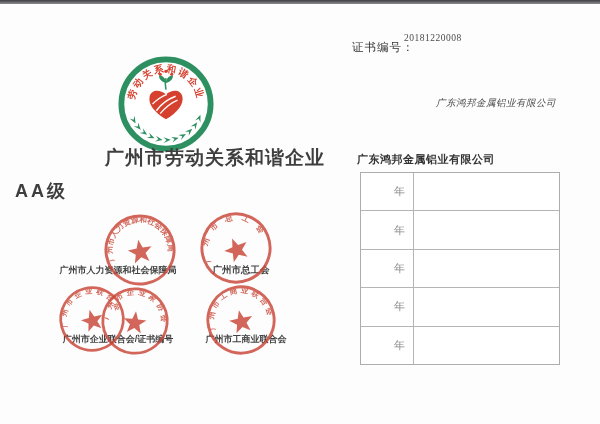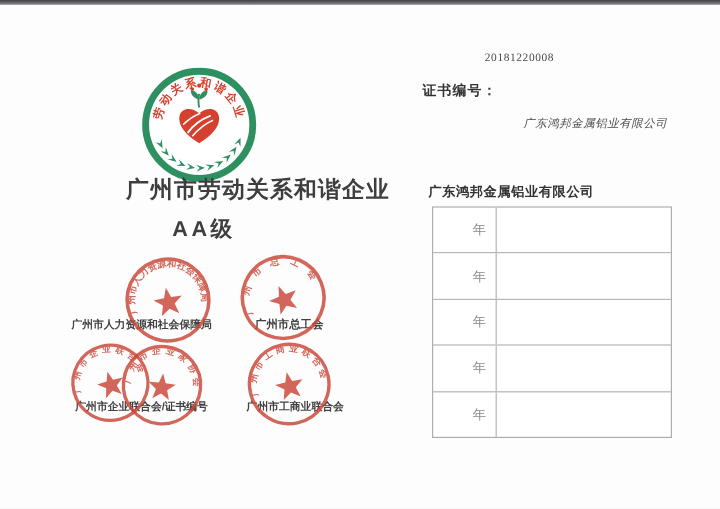--- a/index.html
+++ b/index.html
@@ -6,46 +6,46 @@
   body{background:#e8e8e8;font-family:"Liberation Sans", sans-serif;}
   .page{
     position:relative;width:600px;height:424px;background:#fdfdfd;overflow:hidden;
   }
   .scan-edge{position:absolute;top:0;left:0;width:600px;height:4px;
     background:linear-gradient(#3f3f43,#8d8d91);}
   
   .emblem{position:absolute;left:118px;top:56px;width:96px;height:96px;}
   .cert-title{position:absolute;left:15px;top:145px;width:310px;text-align:right;
     font-size:19px;font-weight:bold;color:#3e3e3e;letter-spacing:1px;}
-  .cert-grade{position:absolute;left:15px;top:179px;width:310px;text-align:center;
+  .cert-grade{position:absolute;left:15px;top:179px;width:310px;text-align:left;
     font-size:18px;font-weight:bold;color:#3e3e3e;letter-spacing:3px;}
   .seal{position:absolute;opacity:.82;z-index:2;}
   .seal svg{width:100%;height:100%;}
   .seal-a{left:103px;top:213px;width:74px;height:74px;transform:rotate(-10deg);}
   .seal-b{left:199px;top:211px;width:74px;height:74px;transform:rotate(-22deg);}
   .seal-c1{left:58px;top:285px;width:68px;height:68px;transform:rotate(-15deg);}
   .seal-c2{left:100px;top:286px;width:70px;height:70px;transform:rotate(6deg);}
   .seal-d{left:205px;top:284px;width:72px;height:72px;transform:rotate(-12deg);}
   .seal text{font-family:"Liberation Sans",sans-serif;font-size:10.5px;font-weight:bold;}
   .sp-6{letter-spacing:11px;}
   .sp-8{letter-spacing:5px;}
   .sp-9{letter-spacing:4px;}
   .seal-label{position:absolute;z-index:1;text-align:center;font-weight:bold;color:#414141;}
   .lbl-1{left:36px;top:264px;width:164px;font-size:9px;}
   .lbl-2{left:183px;top:264px;width:116px;font-size:9.5px;}
   .lbl-3{left:36px;top:333px;width:164px;font-size:9px;}
   .lbl-4{left:186px;top:333px;width:120px;font-size:9px;}
   .issue-date{position:absolute;left:15px;top:360px;width:310px;text-align:center;
     font-size:10.5px;color:#5a5a5a;letter-spacing:1.5px;}
   
-  .field-label{position:absolute;font-size:11.5px;font-weight:bold;color:#333;letter-spacing:1px;margin-top:28px;}
+  .field-label{position:absolute;font-size:11.5px;font-weight:normal;color:#333;letter-spacing:1px;}
   .field-value{position:absolute;font-size:9.5px;color:#4a4a4a;
     font-family:"Liberation Serif",serif;letter-spacing:.5px;}
   .certno-label{left:352px;top:40px;}
-  .certno-value{left:404px;top:44px;}
+  .certno-value{left:404px;top:33px;}
   .holder-label{left:352px;top:93px;}
   .holder-value{left:436px;top:97px;font-style:italic;}
   .validity-title{position:absolute;left:357px;top:152px;font-size:11px;font-weight:bold;
     color:#333;letter-spacing:.5px;}
   .verify-table{position:absolute;left:360px;top:172px;width:200px;height:193px;
     border:1px solid #adadad;display:flex;flex-direction:column;box-sizing:border-box;background:#fff;}
   .verify-row{flex:1;display:flex;border-bottom:1px solid #b5b5b5;}
   .verify-row:last-child{border-bottom:none;}
   .year-cell{width:53px;border-right:1px solid #b5b5b5;display:flex;align-items:center;
     justify-content:flex-end;padding-right:8px;box-sizing:border-box;

